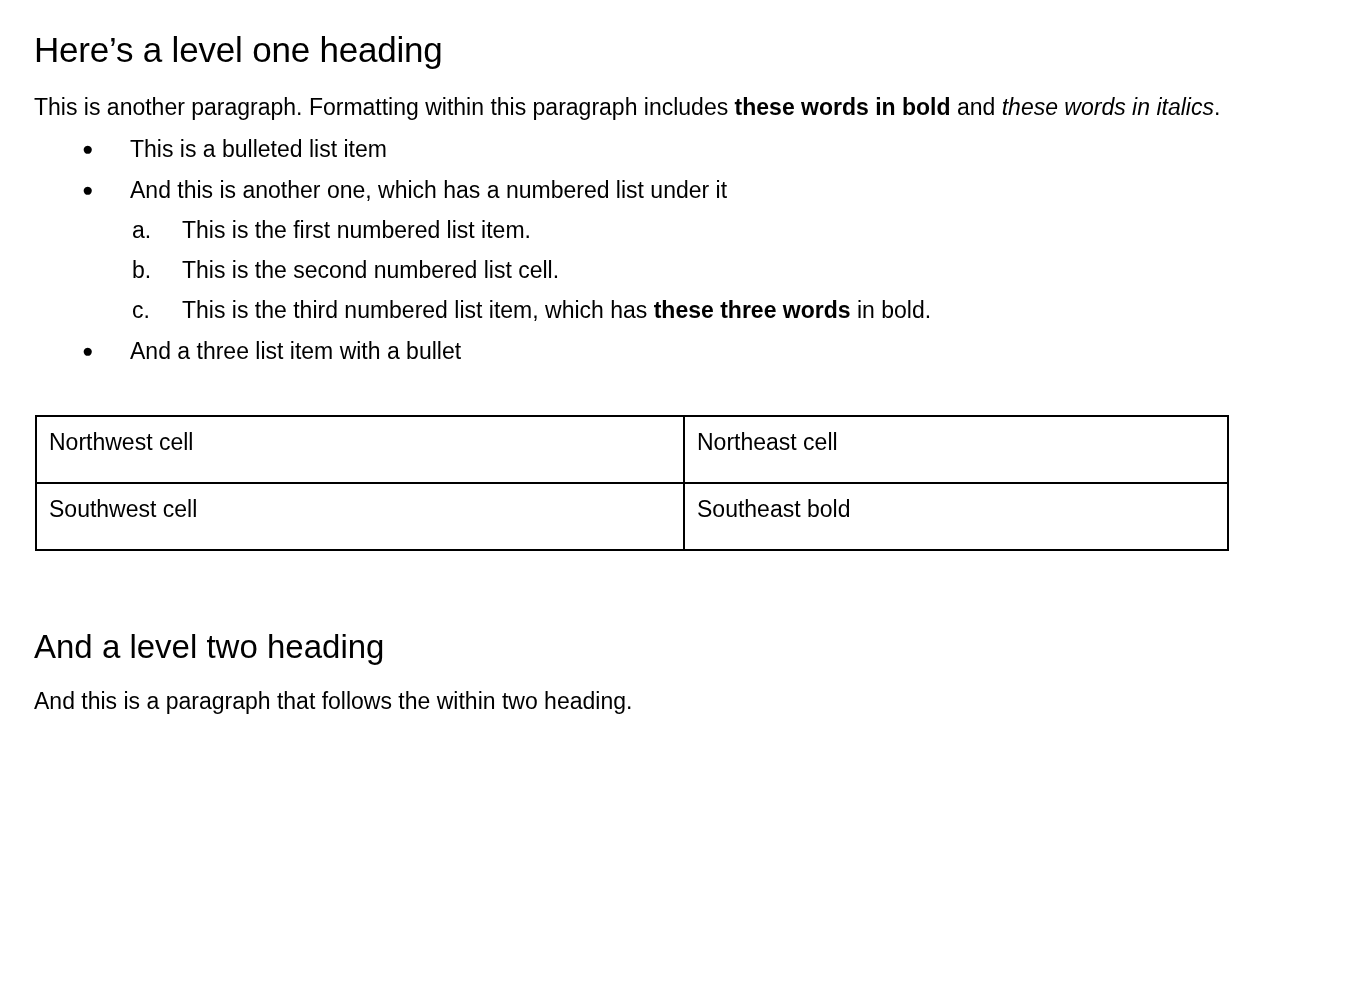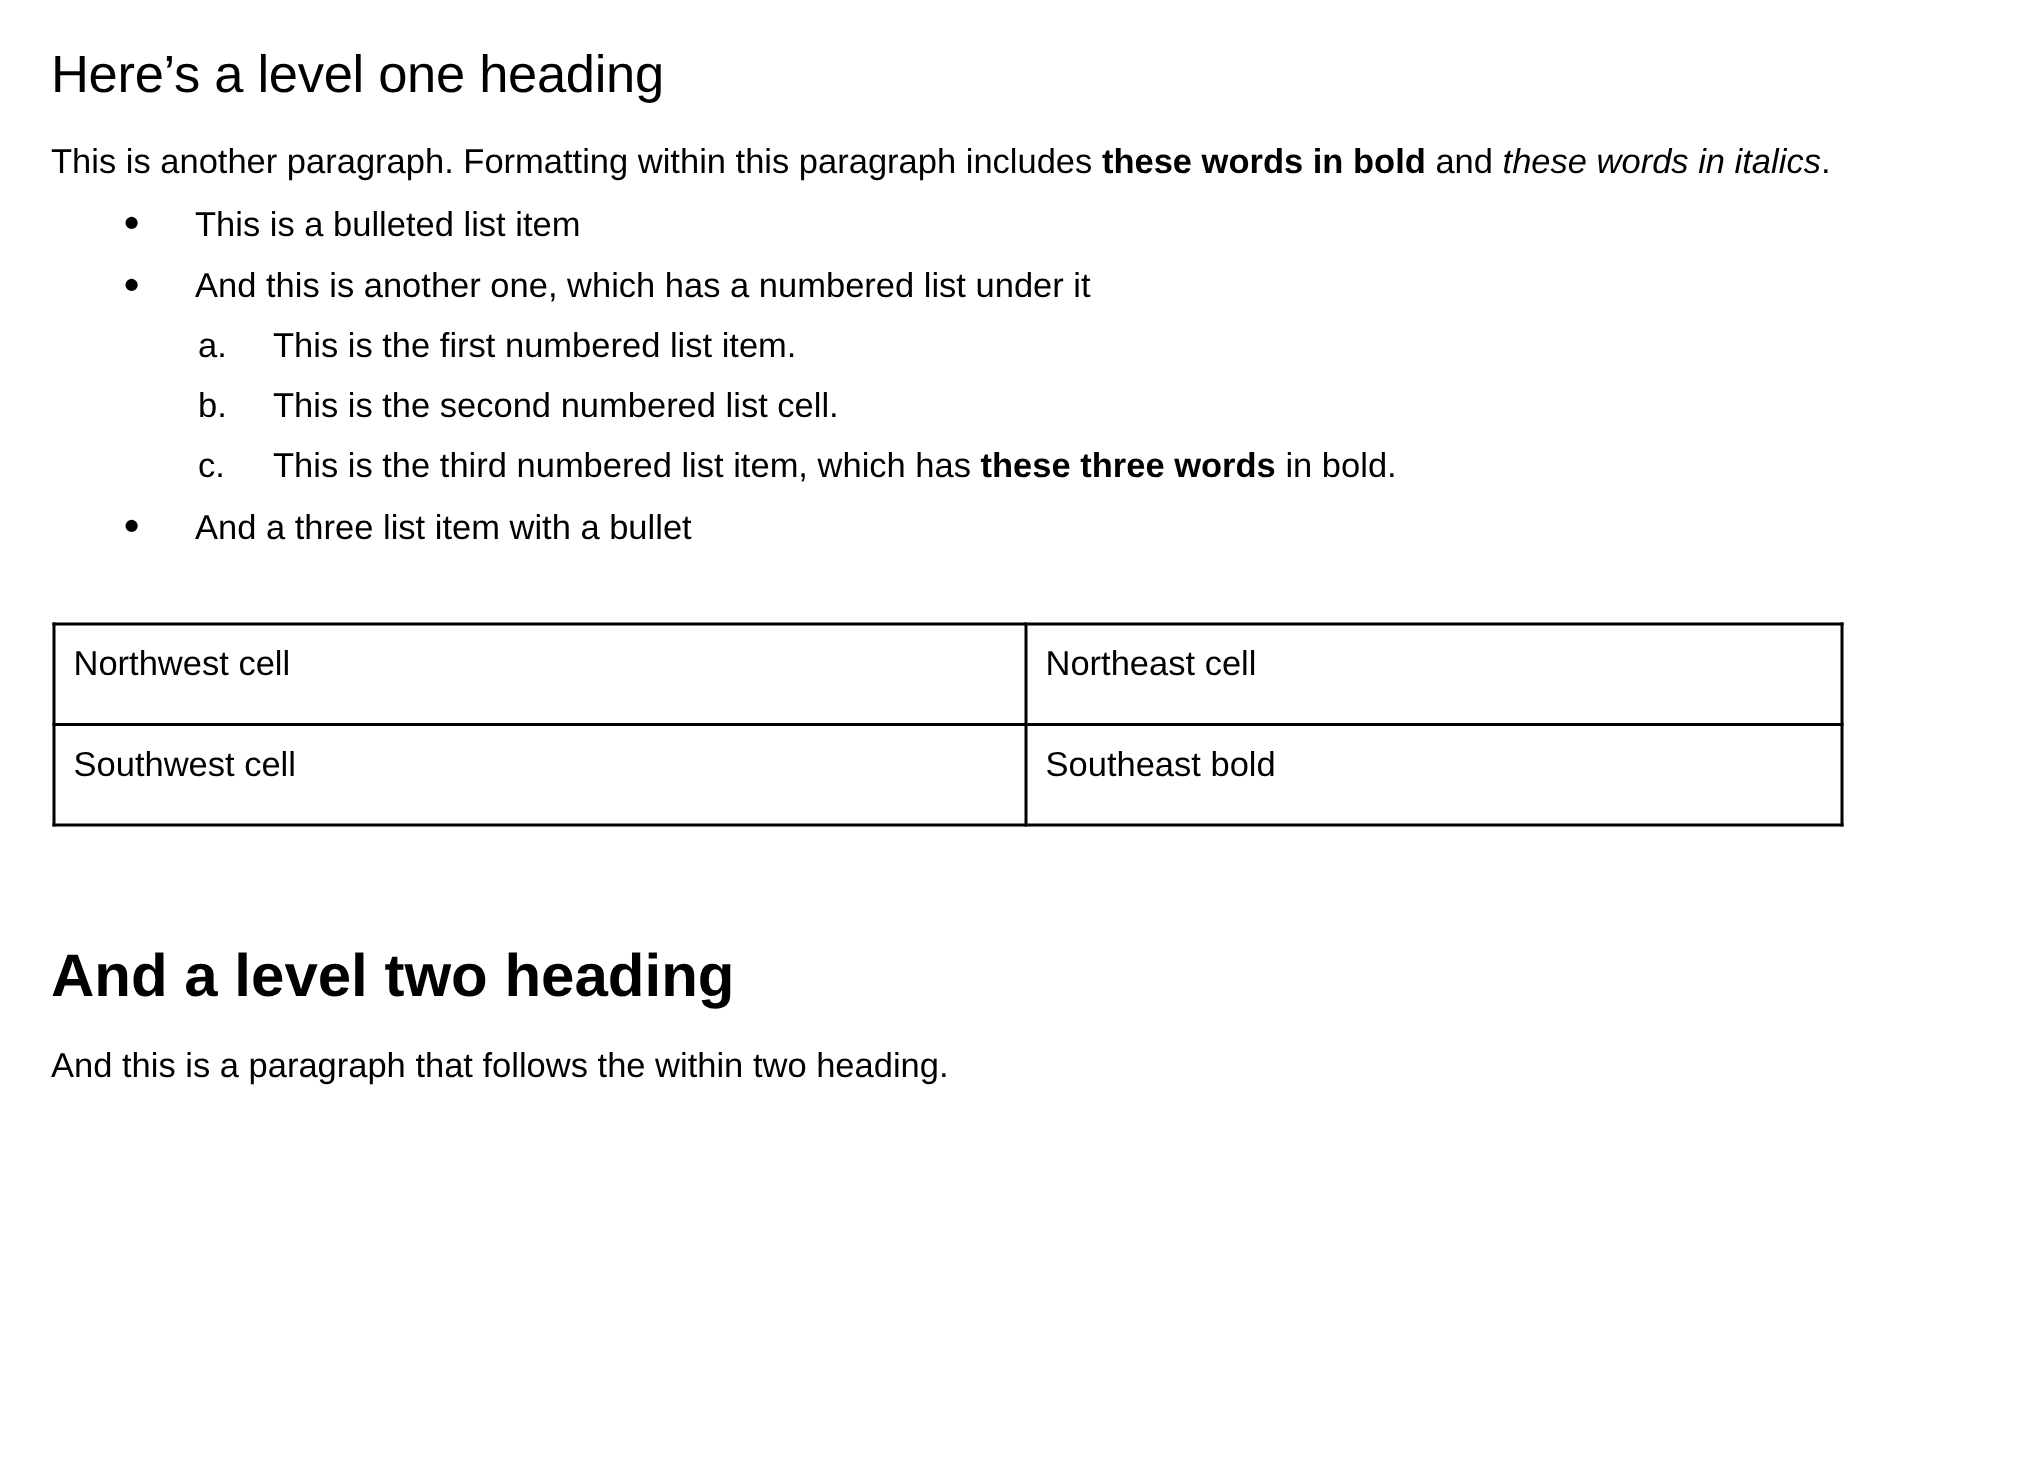--- a/index.html
+++ b/index.html
@@ -89,22 +89,22 @@
   table.doc-table td {
     border: 2px solid #000000;
     font-size: 23px;
     padding: 12px 12px 13px 12px;
     vertical-align: top;
     height: 40px;
   }
   table.doc-table td.col-left { width: 622px; }
 
   h2.doc-h2 {
-    font-size: 40px;
-    font-weight: 700;
+    font-size: 33px;
+    font-weight: 400;
     line-height: 1.2;
     margin: 76px 0 20px 0;
   }
   #closing-paragraph { margin-top: 0; }
 </style>
 </head>
 <body>
 
 <div class="page">
 

